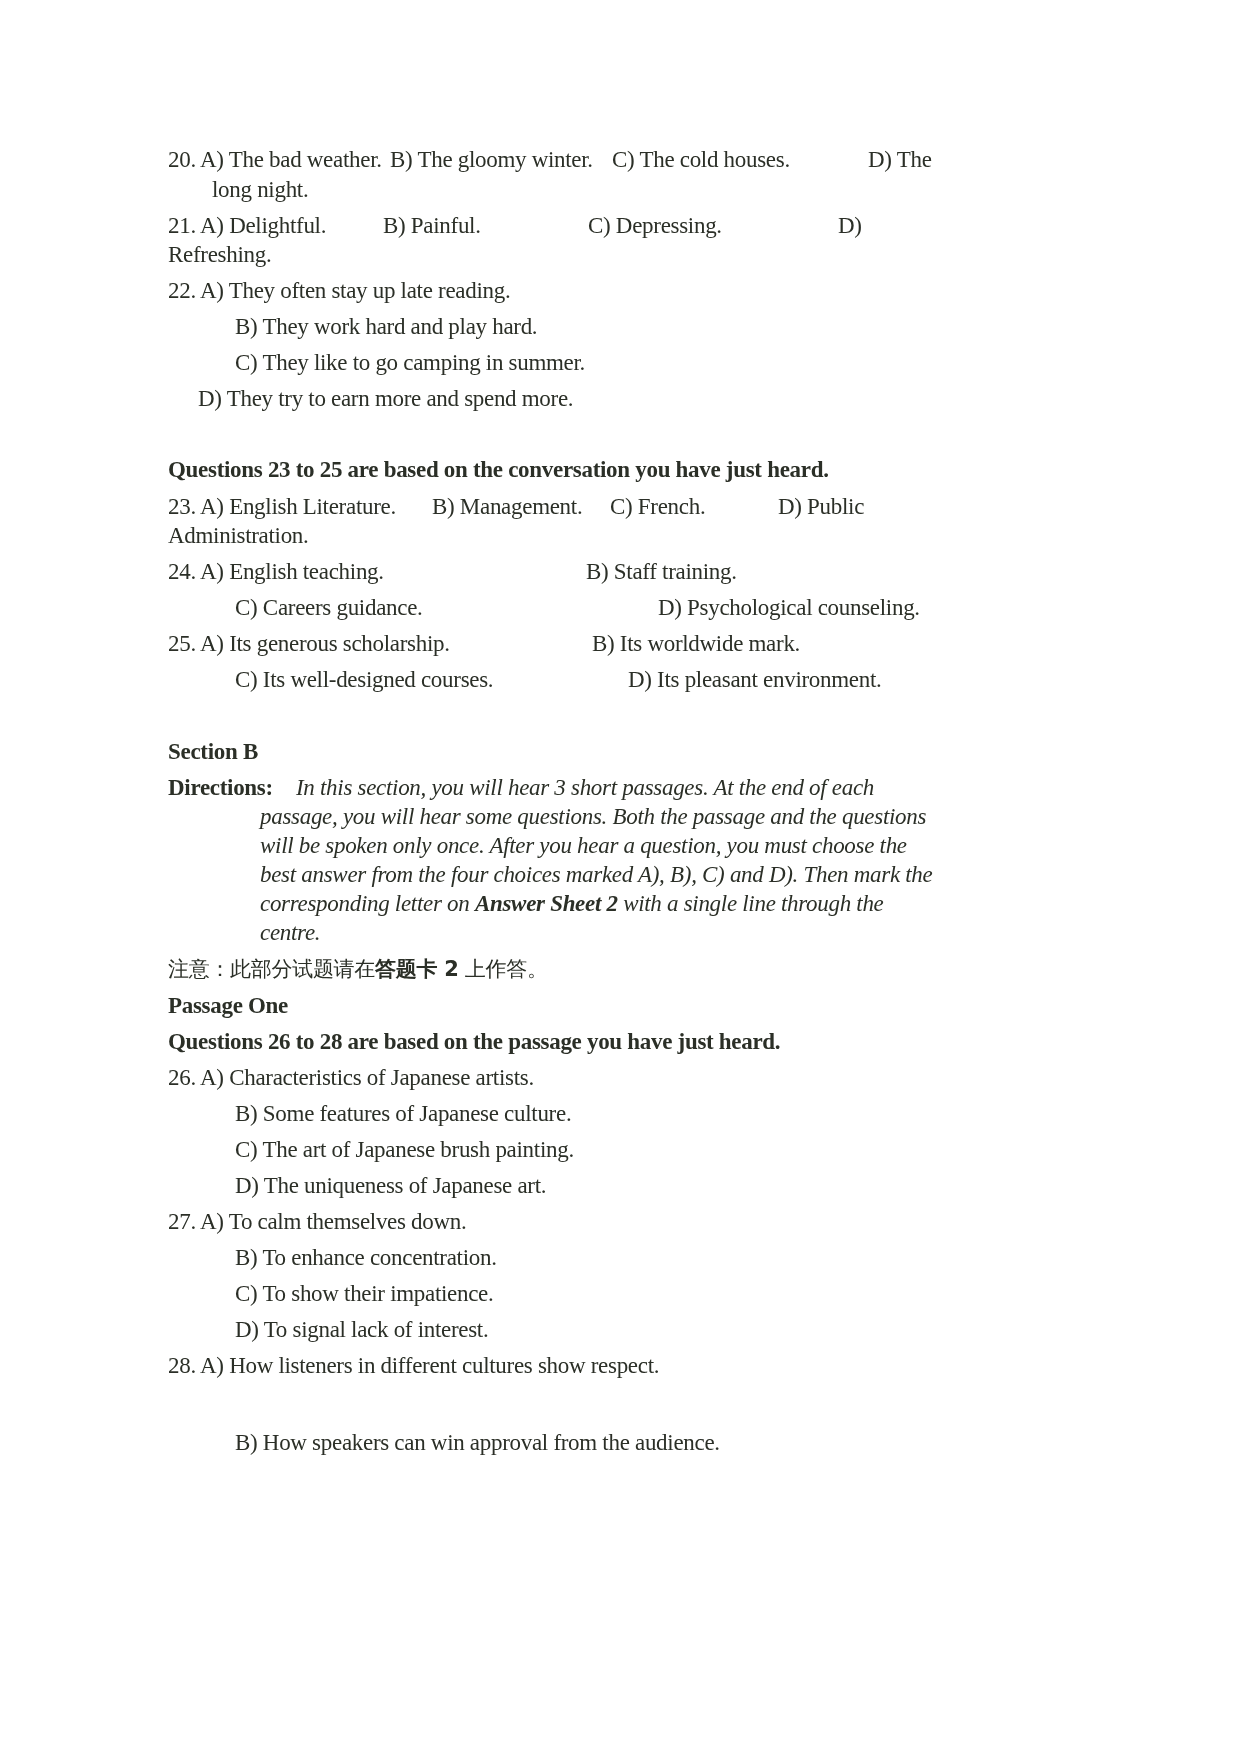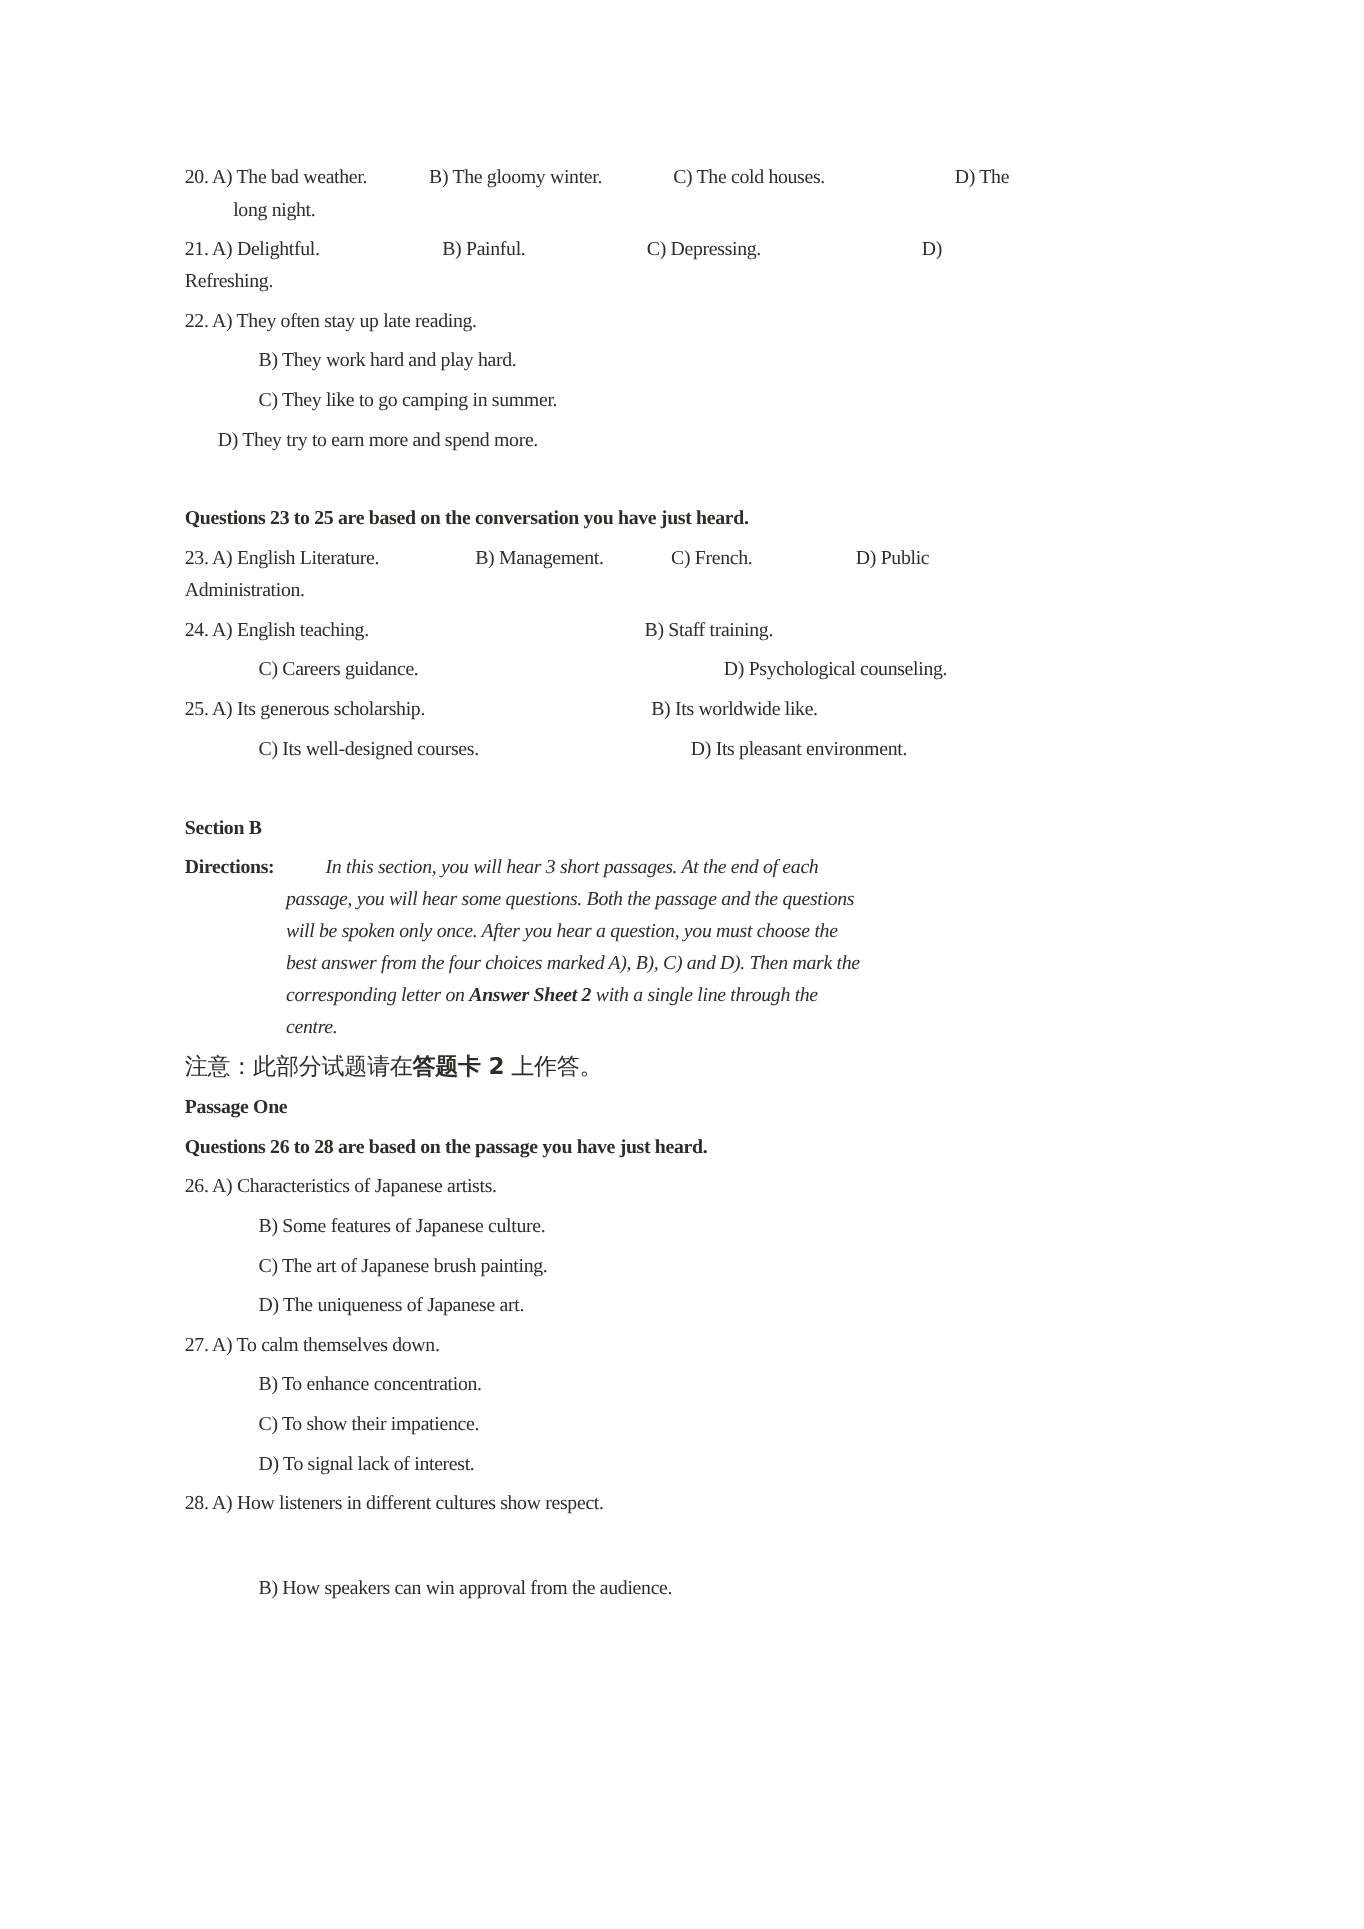--- a/index.html
+++ b/index.html
@@ -1,33 +1,33 @@
 <!DOCTYPE html>
 <html><head>
 <meta charset="utf-8">
 <style>
   html, body { margin: 0; padding: 0; background: #ffffff; }
   body { width: 1240px; height: 1754px; position: relative; overflow: hidden;
          font-family: "Liberation Serif", "DejaVu Serif", serif; color: #2b2f27; }
-  .ln { position: absolute; font-size: 18px; line-height: 30px; white-space: nowrap; letter-spacing: -0.3px; }
+  .ln { position: absolute; font-size: 23px; line-height: 30px; white-space: nowrap; letter-spacing: -0.3px; }
   .b { font-weight: bold; }
   .i { font-style: italic; }
   .bi { font-weight: bold; font-style: italic; }
 </style>
 </head>
 <body>
 
 <div class="ln" style="left:168px;top:145px;">20. A) The bad weather.</div>
 <div class="ln" style="left:390px;top:145px;">B) The gloomy winter.</div>
 <div class="ln" style="left:612px;top:145px;">C) The cold houses.</div>
 <div class="ln" style="left:868px;top:145px;">D) The</div>
 <div class="ln" style="left:168px;top:175px;margin-left:44px;">long night.</div>
 
 <div class="ln" style="left:168px;top:211px;">21. A) Delightful.</div>
-<div class="ln" style="left:383px;top:211px;margin-left:19px;">B) Painful.</div>
+<div class="ln" style="left:383px;top:211px;">B) Painful.</div>
 <div class="ln" style="left:588px;top:211px;">C) Depressing.</div>
 <div class="ln" style="left:838px;top:211px;">D)</div>
 <div class="ln" style="left:168px;top:240px;text-align:right;">Refreshing.</div>
 
 <div class="ln" style="left:168px;top:276px;">22. A) They often stay up late reading.</div>
 <div class="ln" style="left:235px;top:312px;">B) They work hard and play hard.</div>
 <div class="ln" style="left:235px;top:348px;">C) They like to go camping in summer.</div>
 <div class="ln" style="left:198px;top:384px;">D) They try to earn more and spend more.</div>
 
 <div class="ln b" style="left:168px;top:455px;">Questions 23 to 25 are based on the conversation you have just heard.</div>
@@ -37,21 +37,21 @@
 <div class="ln" style="left:610px;top:492px;">C) French.</div>
 <div class="ln" style="left:778px;top:492px;">D) Public</div>
 <div class="ln" style="left:168px;top:521px;">Administration.</div>
 
 <div class="ln" style="left:168px;top:557px;">24. A) English teaching.</div>
 <div class="ln" style="left:586px;top:557px;">B) Staff training.</div>
 <div class="ln" style="left:235px;top:593px;">C) Careers guidance.</div>
 <div class="ln" style="left:658px;top:593px;">D) Psychological counseling.</div>
 
 <div class="ln" style="left:168px;top:629px;">25. A) Its generous scholarship.</div>
-<div class="ln" style="left:592px;top:629px;">B) Its worldwide like.</div>
+<div class="ln" style="left:592px;top:629px;">B) Its worldwide mark.</div>
 <div class="ln" style="left:235px;top:665px;">C) Its well-designed courses.</div>
 <div class="ln" style="left:628px;top:665px;">D) Its pleasant environment.</div>
 
 <div class="ln b" style="left:168px;top:737px;">Section B</div>
 <div class="ln b" style="left:168px;top:773px;">Directions:</div>
 <div class="ln i" style="left:296px;top:773px;">In this section, you will hear 3 short passages. At the end of each</div>
 <div class="ln i" style="left:260px;top:802px;">passage, you will hear some questions. Both the passage and the questions</div>
 <div class="ln i" style="left:260px;top:831px;">will be spoken only once. After you hear a question, you must choose the</div>
 <div class="ln i" style="left:260px;top:860px;">best answer from the four choices marked A), B), C) and D). Then mark the</div>
 <div class="ln i" style="left:260px;top:889px;">

